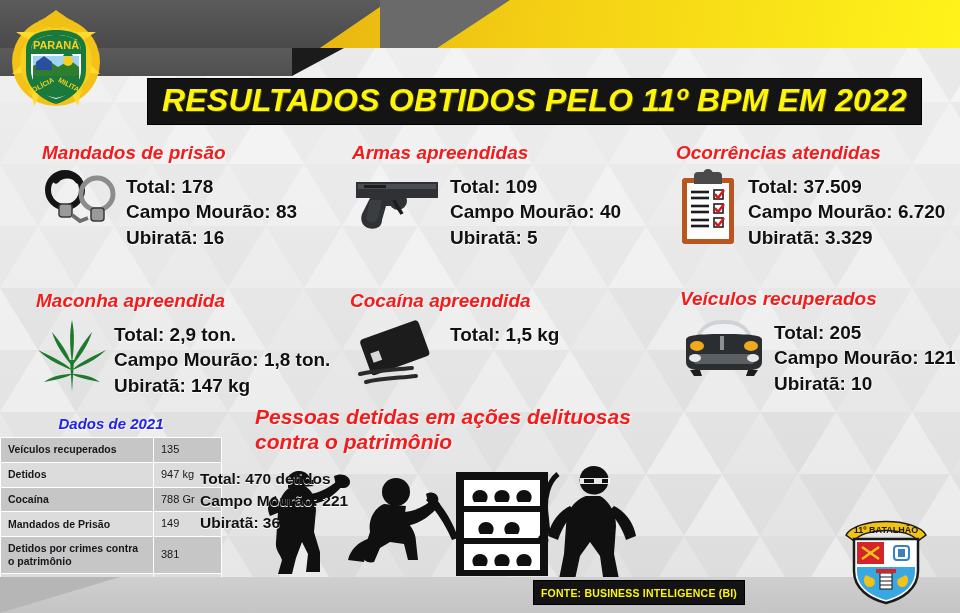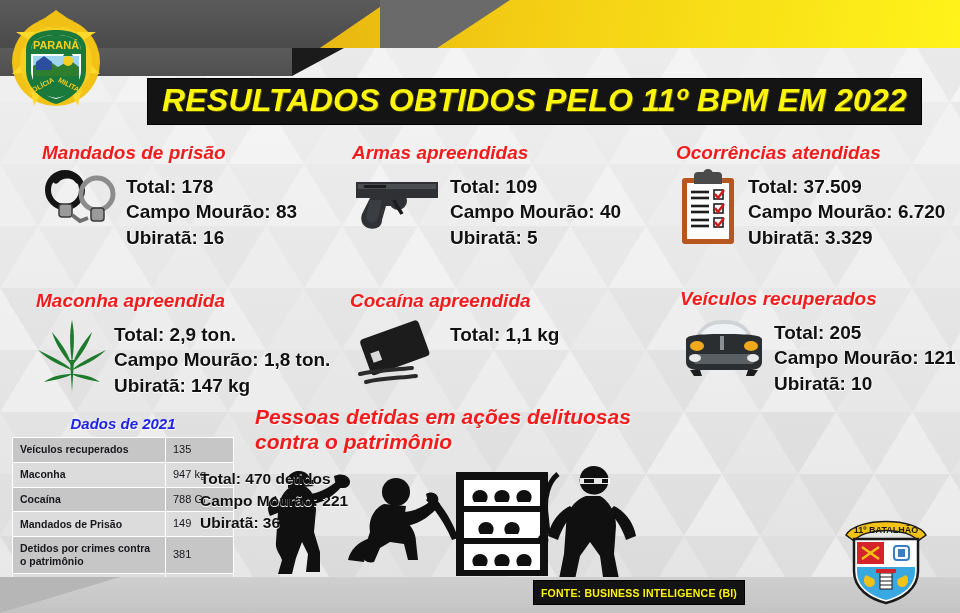--- a/index.html
+++ b/index.html
@@ -139,21 +139,21 @@
     font-weight: bold;
     color: #111;
     line-height: 1.33;
     white-space: nowrap;
     text-shadow: 0 1px 0 rgba(255,255,255,.95), 1px 0 0 rgba(255,255,255,.75);
   }
 
   
   .table-wrap {
     position: absolute;
-    left: 12px; top: 415px;
+    left: 0; top: 415px;
     width: 222px;
   }
   .table-wrap .tbl-title {
     text-align: center;
     font-size: 15px;
     font-weight: bold;
     font-style: italic;
     color: #1f22e8;
     margin-bottom: 5px;
     text-shadow: 1px 1px 1px rgba(255,255,255,.9);
@@ -580,21 +580,21 @@
             <rect x="14" y="12" width="62" height="38" rx="4" fill="#1c1c1c"></rect>
             <rect x="20" y="28" width="9" height="10" fill="#d8d8d8"></rect>
           </g>
           <g stroke="#2a2a2a" stroke-width="4" stroke-linecap="round" fill="none">
             <path d="M10 58 C26 54 44 54 62 52"></path>
             <path d="M16 66 C32 62 50 62 66 60"></path>
           </g>
         </svg>
       </div>
       <div class="lines">
-        <div>Total: 1,1 kg</div>
+        <div>Total: 1,5 kg</div>
       </div>
     </div>
   </div>
 
   <div class="card" style="left:680px; top:288px;">
     <h3>Veículos recuperados</h3>
     <div class="body">
       <div class="icon">
         <svg width="88" height="66" viewBox="0 0 88 66">
           <path d="M16 22 C22 10 30 6 44 6 C58 6 66 10 72 22 Z" fill="#cfd3d6"></path>
@@ -620,21 +620,21 @@
 
   <div class="table-wrap">
     <div class="tbl-title">Dados de 2021</div>
     <table class="data">
       <tbody>
         <tr class="odd">
           <td>Veículos recuperados</td>
           <td class="val">135</td>
         </tr>
         <tr class="even">
-          <td>Maconha</td>
+          <td>Detidos</td>
           <td class="val">947 kg</td>
         </tr>
         <tr class="odd">
           <td>Cocaína</td>
           <td class="val">788 Gr</td>
         </tr>
         <tr class="even">
           <td>Mandados de Prisão</td>
           <td class="val">149</td>
         </tr>

